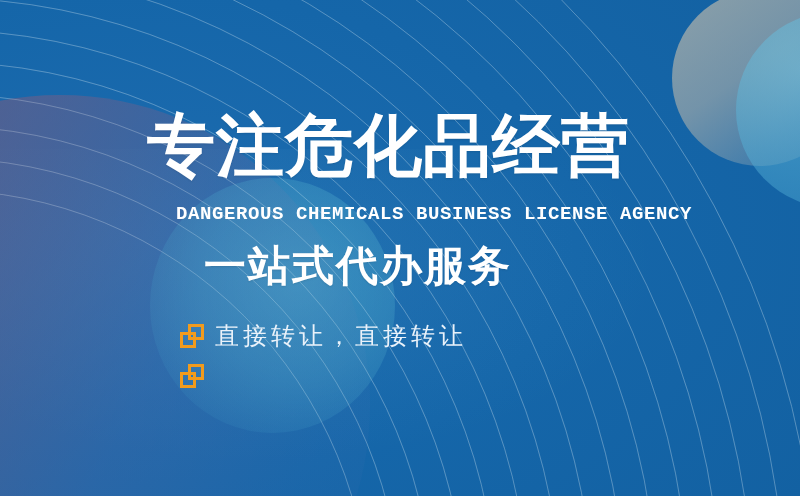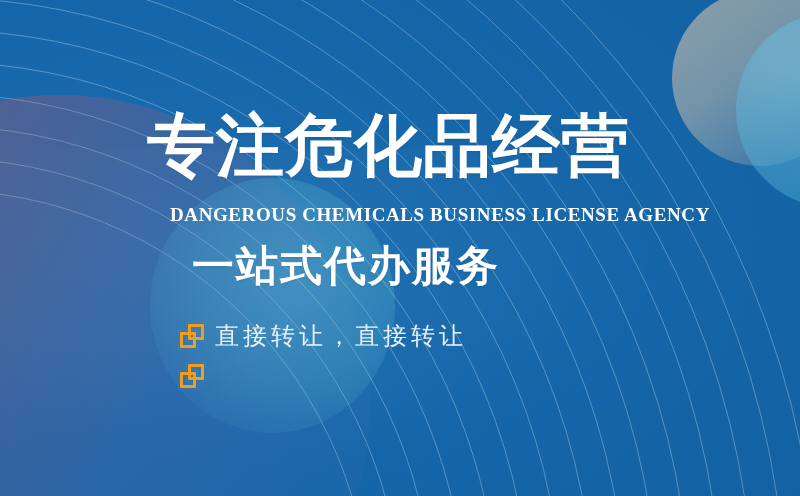--- a/index.html
+++ b/index.html
@@ -135,34 +135,34 @@
     line-height: 1;
     font-weight: bold;
     letter-spacing: 1px;
     white-space: nowrap;
     font-family: "DejaVu Sans", "Liberation Sans", sans-serif;
     text-shadow: 0 1px 2px rgba(0,0,0,0.10);
   }
 
   .subtitle-en {
     position: absolute;
-    left: 170px;
+    left: 176px;
     top: 205px;
     color: #ffffff;
     font-size: 19px;
     line-height: 1;
     font-weight: bold;
     letter-spacing: 0.6px;
     white-space: nowrap;
-    font-family: Liberation Serif, serif;
+    font-family: Liberation Mono, monospace;
   }
 
   .headline2 {
     position: absolute;
-    left: 192px;
+    left: 204px;
     top: 245px;
     color: #ffffff;
     font-size: 42px;
     line-height: 1;
     font-weight: bold;
     letter-spacing: 2px;
     white-space: nowrap;
     font-family: "DejaVu Sans", "Liberation Sans", sans-serif;
     text-shadow: 0 1px 2px rgba(0,0,0,0.10);
   }

